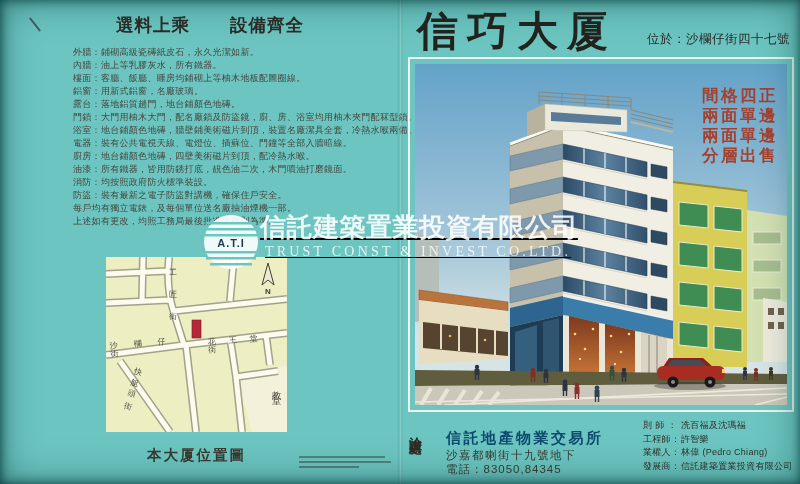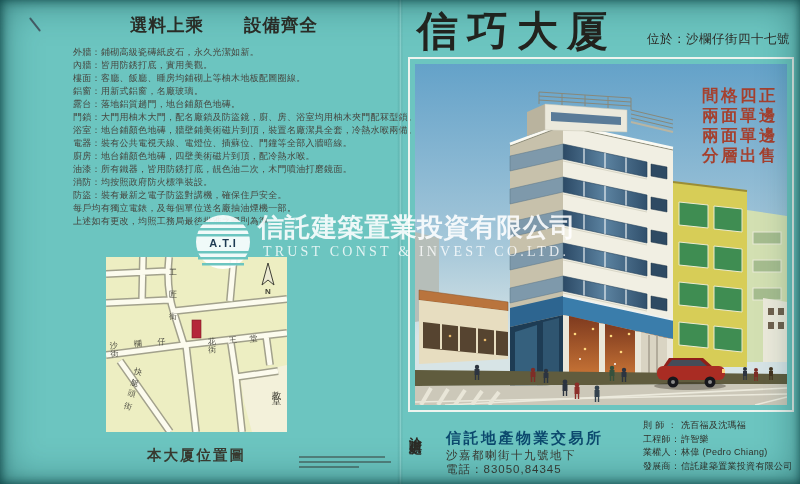--- a/index.html
+++ b/index.html
@@ -14,21 +14,21 @@
     box-shadow: inset 0 0 38px rgba(8,62,64,.5), inset 0 0 7px rgba(8,62,64,.28),
                 inset 9px 0 12px -7px rgba(0,45,45,.5), inset 0 9px 12px -7px rgba(0,45,45,.4),
                 inset -7px 0 10px -7px rgba(0,45,45,.35), inset 0 -9px 12px -7px rgba(0,45,45,.45); }
   .fold { position:absolute; left:397px; top:0; width:6px; height:100%; z-index:5;
     background:linear-gradient(90deg, rgba(0,50,50,0), rgba(0,50,50,.10) 35%, rgba(255,255,255,.22) 55%, rgba(0,50,50,.09) 80%, rgba(0,50,50,0)); }
   .pen-mark { position:absolute; left:34px; top:16px; width:2px; height:17px; background:#3f4450;
     transform:rotate(-38deg); border-radius:2px; opacity:.8; }
 
   
   .left-title { position:absolute; left:116px; top:13px; display:flex; gap:40px;
-    font-size:17.5px; font-weight:bold; letter-spacing:1px; color:#2c2c26;margin-left:14px; }
+    font-size:17.5px; font-weight:bold; letter-spacing:1px; color:#2c2c26; }
   .features { position:absolute; left:73px; top:46px; width:330px; }
   .feat { font-size:9px; line-height:13px; letter-spacing:.3px; color:#474740; white-space:nowrap; }
 
   .map-wrap { position:absolute; left:106px; top:257px; width:181px; height:175px; }
   .map-wrap svg { position:absolute; inset:0; }
   .map-label { position:absolute; color:#4a4a40; font-size:8px; line-height:1; z-index:3; }
   .v { writing-mode:vertical-rl; }
   .lbl-gongjiang { left:62px; top:5px; letter-spacing:22px; }
   .lbl-shalanzai { left:4px; top:82px; width:82px; letter-spacing:16px; transform:rotate(-5deg); }
   .lbl-huawang   { left:102px; top:79px; width:72px; letter-spacing:13px; transform:rotate(-4deg); }
@@ -46,21 +46,21 @@
   .rp-location { position:absolute; left:600px; top:31px; width:190px; text-align:right;
     font-size:12.5px; letter-spacing:.5px; color:#2d2d28; }
   .illus-frame { position:absolute; left:408px; top:57px; width:386px; height:355px;
     border:2px solid #eef4ef; padding:5px; }
   .illus { position:absolute; inset:5px; }
   .illus svg { width:100%; height:100%; display:block; }
   .slogan { position:absolute; right:14px; top:26px; z-index:8;
     font-size:16.5px; font-weight:bold; line-height:20px; letter-spacing:2.5px; color:#a5402e; }
 
   
-  .watermark { position:absolute; left:194px; top:213px; z-index:40; display:flex; gap:6px; pointer-events:none; }
+  .watermark { position:absolute; left:202px; top:213px; z-index:40; display:flex; pointer-events:none;text-decoration:underline; }
   .wm-texts .wm-cn { font-size:26px; font-weight:bold; letter-spacing:.5px; color:rgba(255,255,255,.88); line-height:1.1; }
   .wm-texts .wm-en { margin:2px 0 0 5px; font-family:"Liberation Serif", serif;
     font-size:14px; letter-spacing:3.2px; color:rgba(255,255,255,.8); }
 
   
   .sales-vert { position:absolute; left:406px; top:427px; writing-mode:vertical-rl;
     font-size:13px; font-weight:bold; letter-spacing:2px; color:#2c2c26; }
   .sales-agency { position:absolute; left:446px; top:429px; font-size:15px; font-weight:bold;
     letter-spacing:2.5px; color:#0c4a6e; }
   .sales-address { position:absolute; left:446px; top:448px; font-size:11.5px; letter-spacing:1.5px; color:#3a3a33; }
@@ -75,21 +75,21 @@
 
 <div class="page">
 
   <div class="left-title">
     <span>選料上乘</span>
     <span>設備齊全</span>
   </div>
 
   <div class="features">
     <div class="feat">外牆：鋪砌高級瓷磚紙皮石，永久光潔如新。</div>
-    <div class="feat">內牆：皆用防銹打底，實用美觀。</div>
+    <div class="feat">內牆：油上等乳膠灰水，所有鐵器。</div>
     <div class="feat">樓面：客廳、飯廳、睡房均鋪砌上等柚木地板配圖圈線。</div>
     <div class="feat">鋁窗：用新式鋁窗，名廠玻璃。</div>
     <div class="feat">露台：落地鋁質趟門，地台鋪顏色地磚。</div>
     <div class="feat">門鎖：大門用柚木大門，配名廠鎖及防盜鏡，廚、房、浴室均用柚木夾門配冧型鎖。</div>
     <div class="feat">浴室：地台鋪顏色地磚，牆壁鋪美術磁片到頂，裝置名廠潔具全套，冷熱水喉兩備。</div>
     <div class="feat">電器：裝有公共電視天線、電燈位、插蘇位、門鐘等全部入牆暗線。</div>
     <div class="feat">廚房：地台鋪顏色地磚，四壁美術磁片到頂，配冷熱水喉。</div>
     <div class="feat">油漆：所有鐵器，皆用防銹打底，靚色油二次，木門噴油打磨鏡面。</div>
     <div class="feat">消防：均按照政府防火標準裝設。</div>
     <div class="feat">防盜：裝有最新之電子防盜對講機，確保住戶安全。</div>

